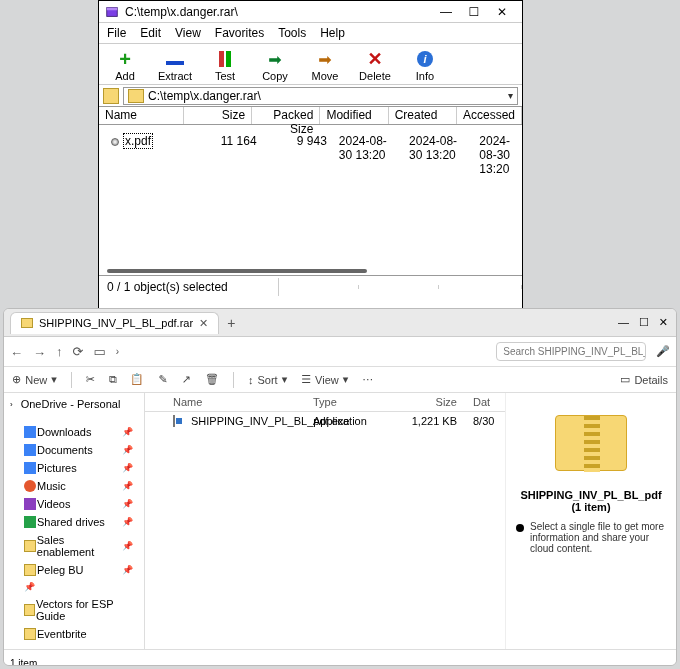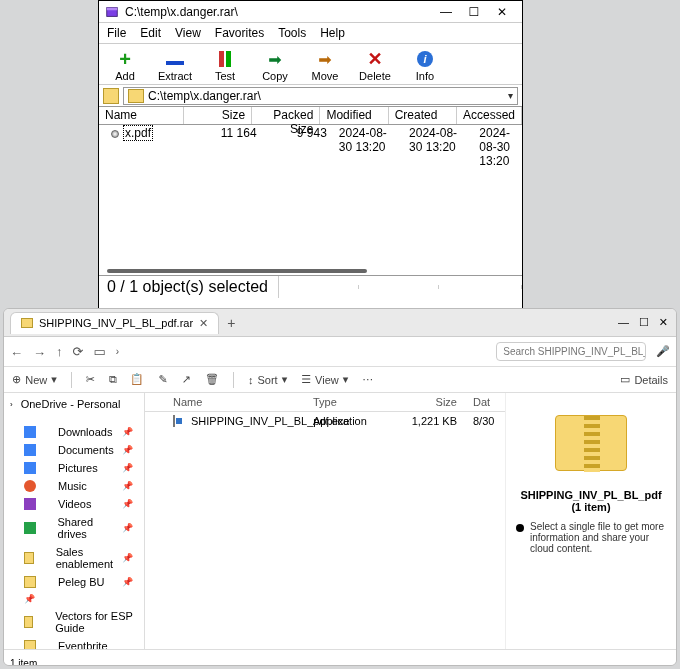--- a/index.html
+++ b/index.html
@@ -27,25 +27,25 @@
 
   .rar-head { display:flex; font-size:12px; border-bottom:1px solid #999; height:18px; }
   .rar-head div { border-right:1px solid #ccc; padding:1px 6px; }
   .c-name{width:100px;} .c-size{width:80px;text-align:right;} .c-psize{width:80px;text-align:right;}
   .c-mod{width:80px;} .c-cre{width:80px;} .c-acc{flex:1;}
 
   .rar-body { height:150px; overflow:hidden; font-size:12px; position:relative; }
   .rar-row { display:flex; padding:1px 6px; }
   .rar-row .c-name span.fnbox{ border:1px dotted #000; padding:0 1px; }
   .rar-row .dot{ display:inline-block; width:8px;height:8px;border:1px solid #666;border-radius:50%;margin-right:4px;vertical-align:middle; background:radial-gradient(#fff,#888);}
-  .rar-row div{padding:0 6px;}
+  .rar-row div{padding:8px 6px;}
 
   .rar-scroll { position:absolute; bottom:2px; left:8px; width:260px; height:4px; background:#666; border-radius:2px; }
 
-  .rar-status { display:flex; border-top:1px solid #999; font-size:16px; height:22px; align-items:center; }
+  .rar-status { display:flex; border-top:1px solid #999; font-size:12px; height:22px; align-items:center; }
   .rar-status div{ border-right:1px solid #ccc; padding:2px 8px; }
   .rar-status .s1{width:180px;} .rar-status .s2{width:80px;} .rar-status .s3{width:80px;} .rar-status .s4{flex:1;}
 
   
   .expwin { position:absolute; left:3px; top:308px; width:674px; height:358px; background:#f4f4f4; border:1px solid #bbb; border-radius:6px; overflow:hidden; }
   .ex-tabs { display:flex; align-items:center; background:#eaeaea; height:28px; font-size:11px; border-bottom:1px solid #ccc; }
   .ex-tab { background:#fff; border:1px solid #ccc; border-bottom:none; border-radius:6px 6px 0 0; padding:4px 10px; margin-left:6px; display:flex; align-items:center; gap:6px; cursor:pointer; }
   .ex-tab .fic{width:12px;height:10px;background:#f7d774;border:1px solid #b89a2e;}
   .ex-tab .closex{font-size:11px;color:#555;cursor:pointer;}
   .ex-newtab{margin-left:8px;font-size:14px;color:#555;cursor:pointer;}
@@ -60,21 +60,21 @@
 
   .ex-toolbar { display:flex; align-items:center; height:26px; background:#fff; border-bottom:1px solid #ddd; padding:0 8px; gap:14px; font-size:11px; }
   .ex-toolbar .tbtn{cursor:pointer;color:#444;display:flex;align-items:center;gap:4px;}
   .ex-toolbar .sep{width:1px;height:16px;background:#ccc;}
   .ex-toolbar .grow{flex:1;}
 
   .ex-body { display:flex; height:256px; background:#fff; }
   .ex-side { width:160px; border-right:1px solid #ddd; overflow:hidden; font-size:11px; padding-top:2px; }
   .ex-side .srow { display:flex; align-items:center; justify-content:space-between; padding:3px 10px 3px 20px; cursor:pointer; }
   .ex-side .srow.pin .pin{font-size:9px;color:#777;}
-  .ex-side .srow .lbl{display:flex;align-items:center;gap:22px;}
+  .ex-side .srow .lbl{display:flex;align-items:center;gap:1px;}
   .ex-side .srow .ic{width:12px;height:12px;display:inline-block;}
   .ex-side .topnode{padding:3px 6px;display:flex;align-items:center;gap:4px;cursor:pointer;}
   .ex-side .topnode .car{font-size:8px;}
   .ic-cloud{background:#2aa3f0;border-radius:50%;}
   .ic-dl{background:#3b82f6;}
   .ic-doc{background:#3b82f6;}
   .ic-pic{background:#3b82f6;}
   .ic-mus{background:#e4572e;border-radius:50%;}
   .ic-vid{background:#8b3fbf;}
   .ic-shd{background:#24a148;}

